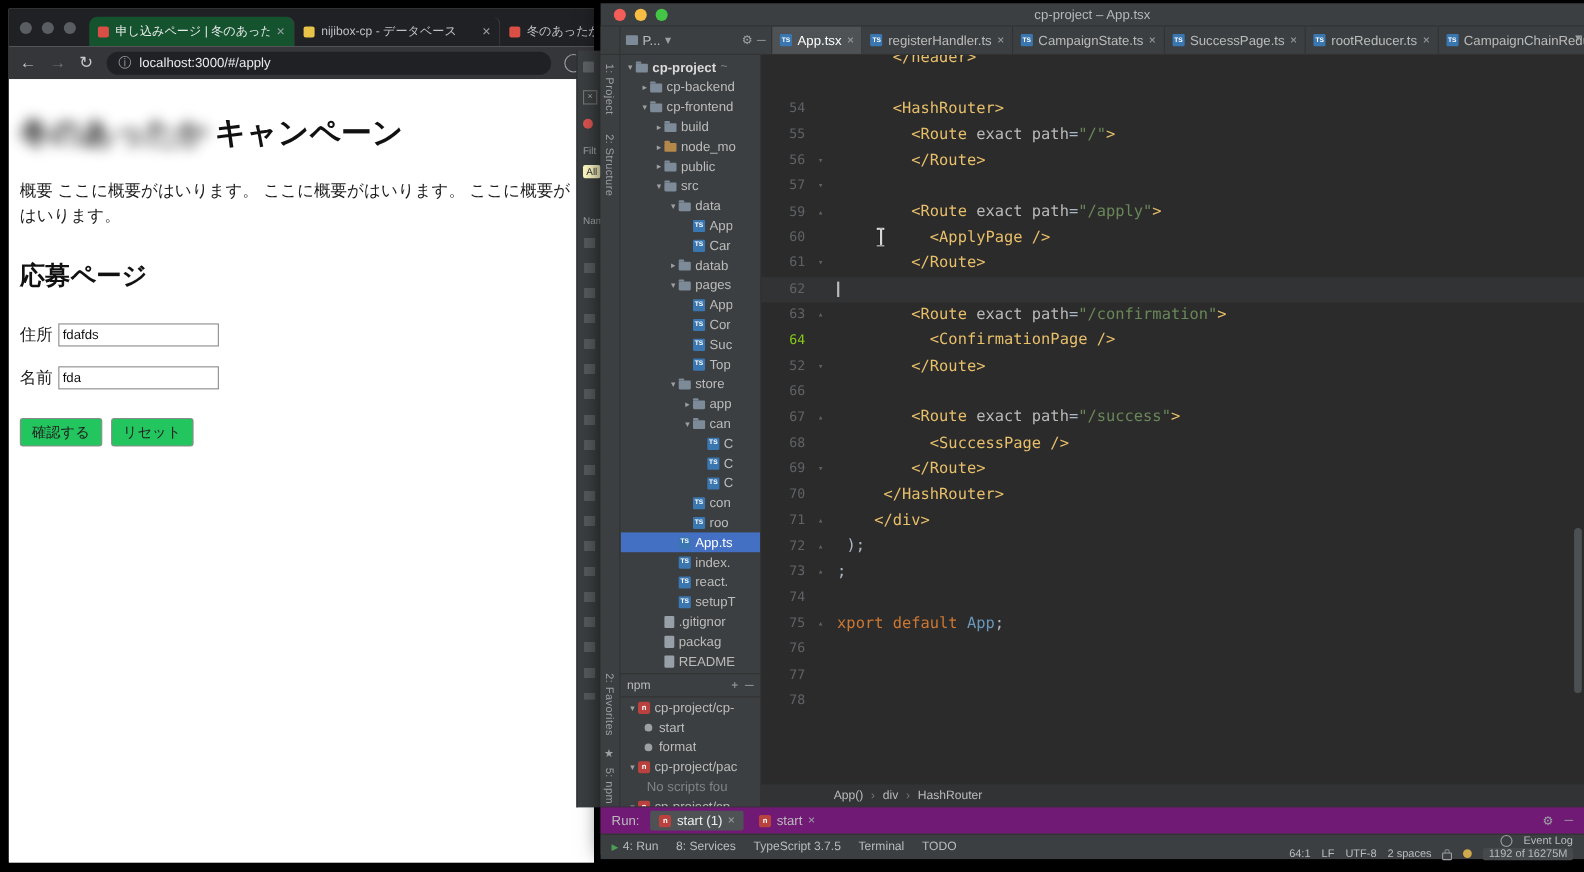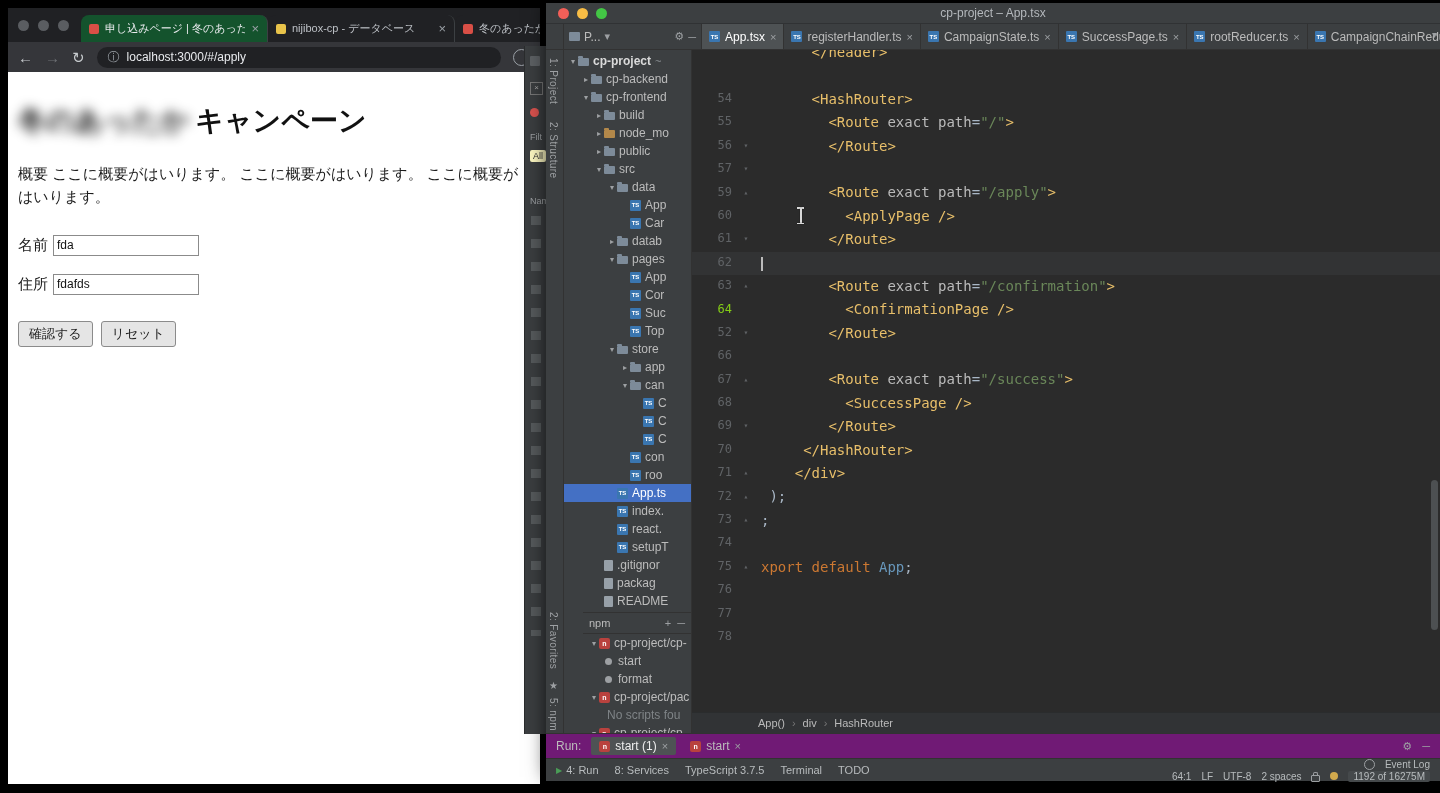--- a/index.html
+++ b/index.html
@@ -26,21 +26,21 @@
   .info-ic{color:#9aa0a6;font-size:12px;}
   .profile-ic{width:15px;height:15px;border-radius:50%;border:1.5px solid #9aa0a6;flex:none;}
   .b-page{height:712px;background:#fff;color:#1c1c1c;padding:12px 10px 0 10px;}
   .b-page h1{font-size:28px;font-weight:bold;margin:18px 0 22px;display:flex;align-items:center;color:#111;}
   .blur{filter:blur(6px);margin-right:6px;}
   .intro{margin:0 0 26px;line-height:1.55;font-size:15px;max-width:505px;}
   .b-page h2{font-size:23px;font-weight:bold;margin:0 0 28px;color:#111;}
   .frow{display:flex;align-items:center;gap:5px;font-size:15px;margin-bottom:18px;}
   .txt{width:138px;height:19px;border:1px solid #8b8b8b;background:#fff;color:#111;font-size:12px;padding:0 3px;border-radius:0;}
   .btns{display:flex;gap:8px;margin-top:26px;}
-  .pbtn{font-size:13px;padding:3px 10px;background:#e5e5e5;border:1px solid #8b8b8b;border-radius:3px;color:#222;}
+  .pbtn{font-size:13px;padding:3px 10px;background:#22c55e;border:1px solid #8b8b8b;border-radius:3px;color:#222;}
 
   
   .strip{position:absolute;left:524px;top:46px;width:22px;height:688px;background:#3b3e40;border-left:1px solid #2a2c2d;overflow:hidden;}
   .s-abs{position:absolute;left:5px;}
   .s-sq{top:10px;width:10px;height:10px;background:#5d6164;border-radius:1px;}
   .s-xbox{top:36px;width:11px;height:11px;border:1px solid #777;color:#aaa;font-size:8px;line-height:10px;text-align:center;}
   .s-red{top:62px;width:9px;height:9px;border-radius:50%;background:#d9534f;}
   .s-lbl{color:#9da0a3;font-size:9px;white-space:nowrap;}
   .s-chip{background:#fef9c3;color:#333;font-size:9px;padding:1px 3px;border-radius:2px;}
   .s-col{top:170px;left:6px;width:10px;height:420px;
@@ -81,21 +81,21 @@
   .arrow{width:10px;flex:none;font-size:8px;color:#9da0a3;text-align:center;}
   .ic-folder{width:11px;height:8px;background:#7d8b99;border-radius:1px;position:relative;flex:none;margin-top:1px;}
   .ic-folder::before{content:"";position:absolute;top:-2px;left:0;width:5px;height:2px;background:inherit;border-radius:1px 1px 0 0;}
   .ic-folder.excluded{background:#b3884a;}
   .ic-ts{width:11px;height:11px;background:#3a76b0;color:#fff;font-size:6px;font-weight:bold;
          display:flex;align-items:center;justify-content:center;border-radius:1px;flex:none;}
   .ic-plain{width:9px;height:11px;background:#97a0a8;border-radius:1px;flex:none;}
   .lbl{margin-left:4px;overflow:hidden;}
   .suffix{color:#8a8f93;margin-left:4px;font-size:11px;}
 
-  .npm-panel{flex:1;border-top:1px solid #323232;overflow:hidden;margin-left:19px;}
+  .npm-panel{flex:1;border-top:1px solid #323232;overflow:hidden;}
   .npm-head{height:20px;display:flex;align-items:center;font-size:11px;color:#bbb;padding:0 6px;gap:6px;border-bottom:1px solid #323232;}
   .npm-sp{flex:1;}
   .nrow{height:18px;display:flex;align-items:center;font-size:12px;color:#bcbcbc;white-space:nowrap;overflow:hidden;}
   .nrow.muted{color:#7f8487;}
   .ic-npm{width:11px;height:11px;background:#b9423e;color:#fff;font-size:7px;font-weight:bold;
           display:flex;align-items:center;justify-content:center;border-radius:2px;flex:none;}
   .ic-script{width:7px;height:7px;background:#9da0a3;border-radius:50%;flex:none;margin:0 2px;}
 
   .editorcol{flex:1;display:flex;flex-direction:column;min-width:0;}
   .editor{height:663px;background:#2b2b2b;position:relative;overflow:hidden;}
@@ -181,27 +181,28 @@
         <span>localhost:3000/#/apply</span>
       </div>
       <span class="profile-ic"></span>
     </div>
     <div class="b-page">
       <h1>
         <span class="blur">冬のあったか</span>
         <span>キャンペーン</span>
       </h1>
       <p class="intro">概要 ここに概要がはいります。 ここに概要がはいります。 ここに概要がはいります。</p>
+      <h2>応募ページ</h2>
+      <div class="frow">
+        <span>住所</span>
+        <input class="txt" type="text" value="fdafds" style="">
+      </div>
       <div class="frow">
         <span>名前</span>
         <input class="txt" type="text" value="fda" style="">
-      </div>
-      <div class="frow">
-        <span>住所</span>
-        <input class="txt" type="text" value="fdafds" style="">
       </div>
       <div class="btns">
         <button class="pbtn">確認する</button>
         <button class="pbtn">リセット</button>
       </div>
     </div>
   </section>
 
   <aside class="strip">
     <div class="s-abs s-sq"></div>

